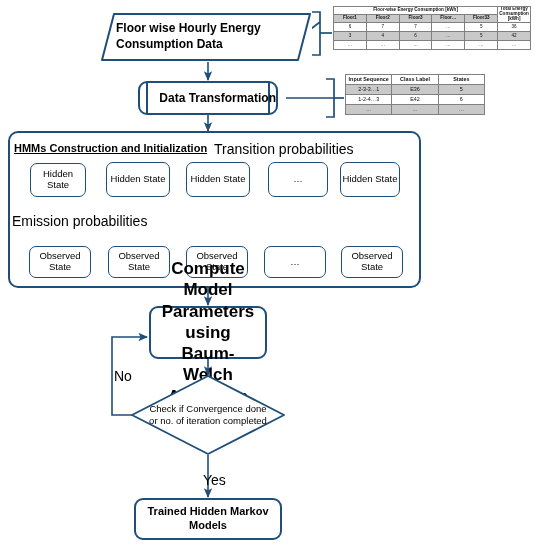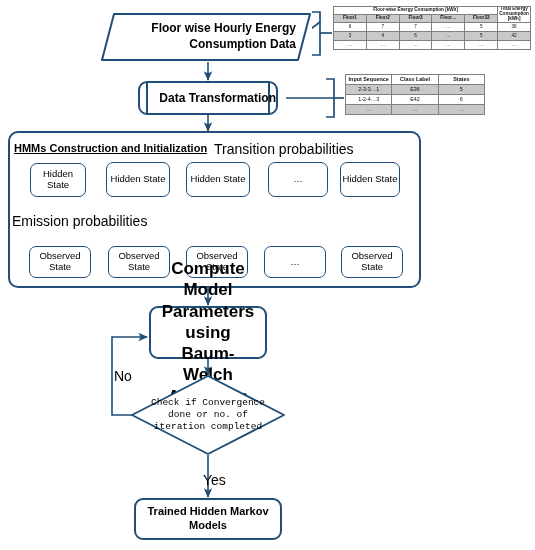--- a/index.html
+++ b/index.html
@@ -39,21 +39,21 @@
     line-height:1.25;
     padding:2px 6px;
   }
   .parallelogram{
     position:absolute;
     box-sizing:border-box;
     background:#fff;
     font-weight:bold;
     font-size:12px;
     line-height:1.3;
-    display:flex;align-items:center;justify-content:center;text-align:right;
+    display:flex;align-items:center;justify-content:center;text-align:left;
   }
   .predefined{
     border:2px solid #1F4E79;
     border-radius:9px;
     background:#fff;
     font-weight:bold;
     font-size:12px;
   }
   .predefined .bar{
     position:absolute;
@@ -124,21 +124,20 @@
   }
   .diamond-text{
     position:absolute;
     left:0;top:0;width:100%;height:100%;
     display:flex;align-items:center;justify-content:center;
     text-align:center;
     font-size:9.5px;
     line-height:1.25;
     padding:0 14px;
     box-sizing:border-box;
-    font-family:Liberation Mono, monospace;
   }
 </style>
 </head>
 <body>
 
 <div id="stage">
 
   <svg id="svg-layer" viewBox="0 0 535 550">
     <defs>
       <marker id="ah" markerWidth="7" markerHeight="7" refX="5.4" refY="3" orient="auto" markerUnits="strokeWidth">

